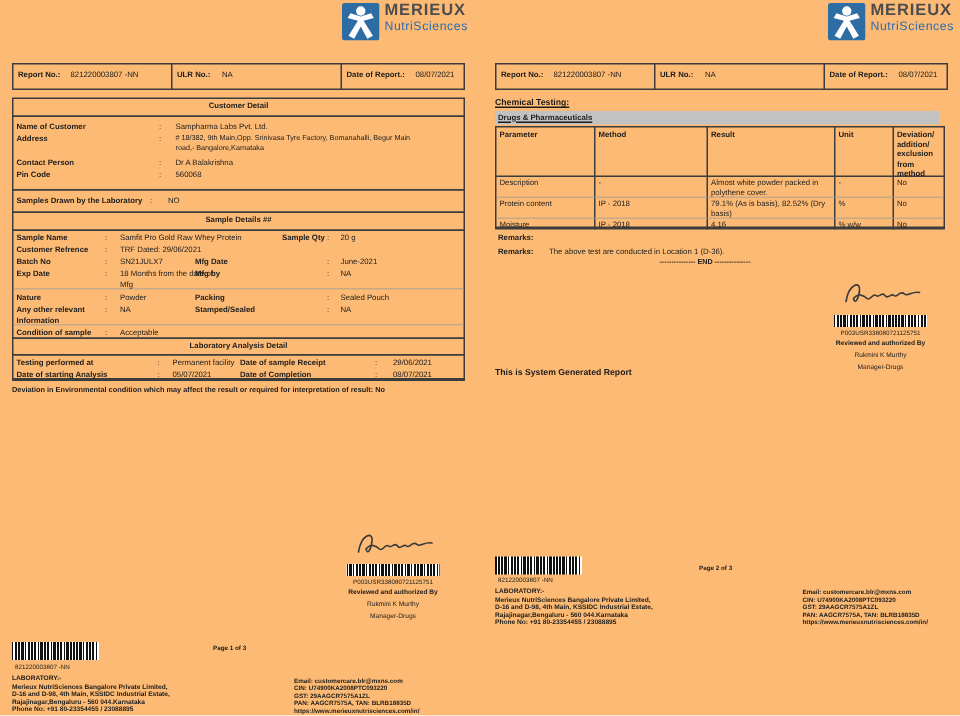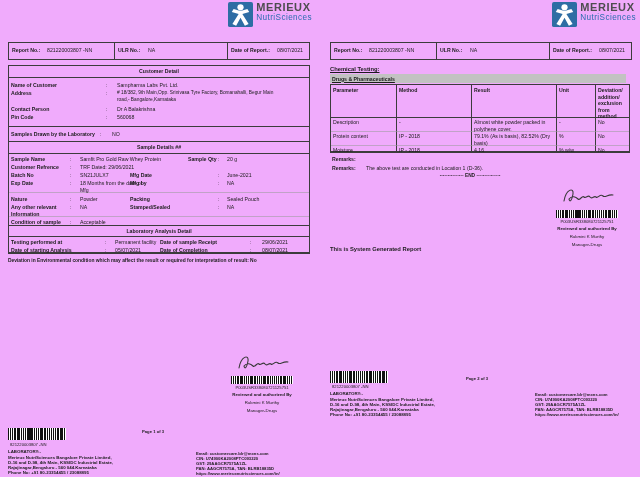--- a/index.html
+++ b/index.html
@@ -1,18 +1,18 @@
 <!DOCTYPE html>
 <html><head>
 <meta charset="utf-8">
 <style>
   html,body{margin:0;padding:0;background:#fff;}
   .canvas{position:relative;width:640px;height:477px;background:#ffffff;
           font-family:"Liberation Sans",sans-serif;color:#1c1c1c;overflow:hidden;}
-  .page{position:absolute;top:0;height:477px;width:320px;background:#f0abfc;}
+  .page{position:absolute;top:0;height:477px;width:320px;background:#fdba74;}
   .t{position:absolute;font-size:5.2px;line-height:1.25;white-space:nowrap;color:#1c1c1c;}
   .b{font-weight:bold;}
   .w{white-space:normal;}
   .ctr{text-align:center;}
   .sm{font-size:4.4px;}
   .xs{font-size:4.2px;}
   .box{position:absolute;border:1px solid #3c3c3c;box-sizing:border-box;background:transparent;}
   .thick{border-bottom-width:2px;}
   .vl{position:absolute;width:1px;background:#3c3c3c;}
   .hl{position:absolute;height:1px;background:#9a9a9a;}

